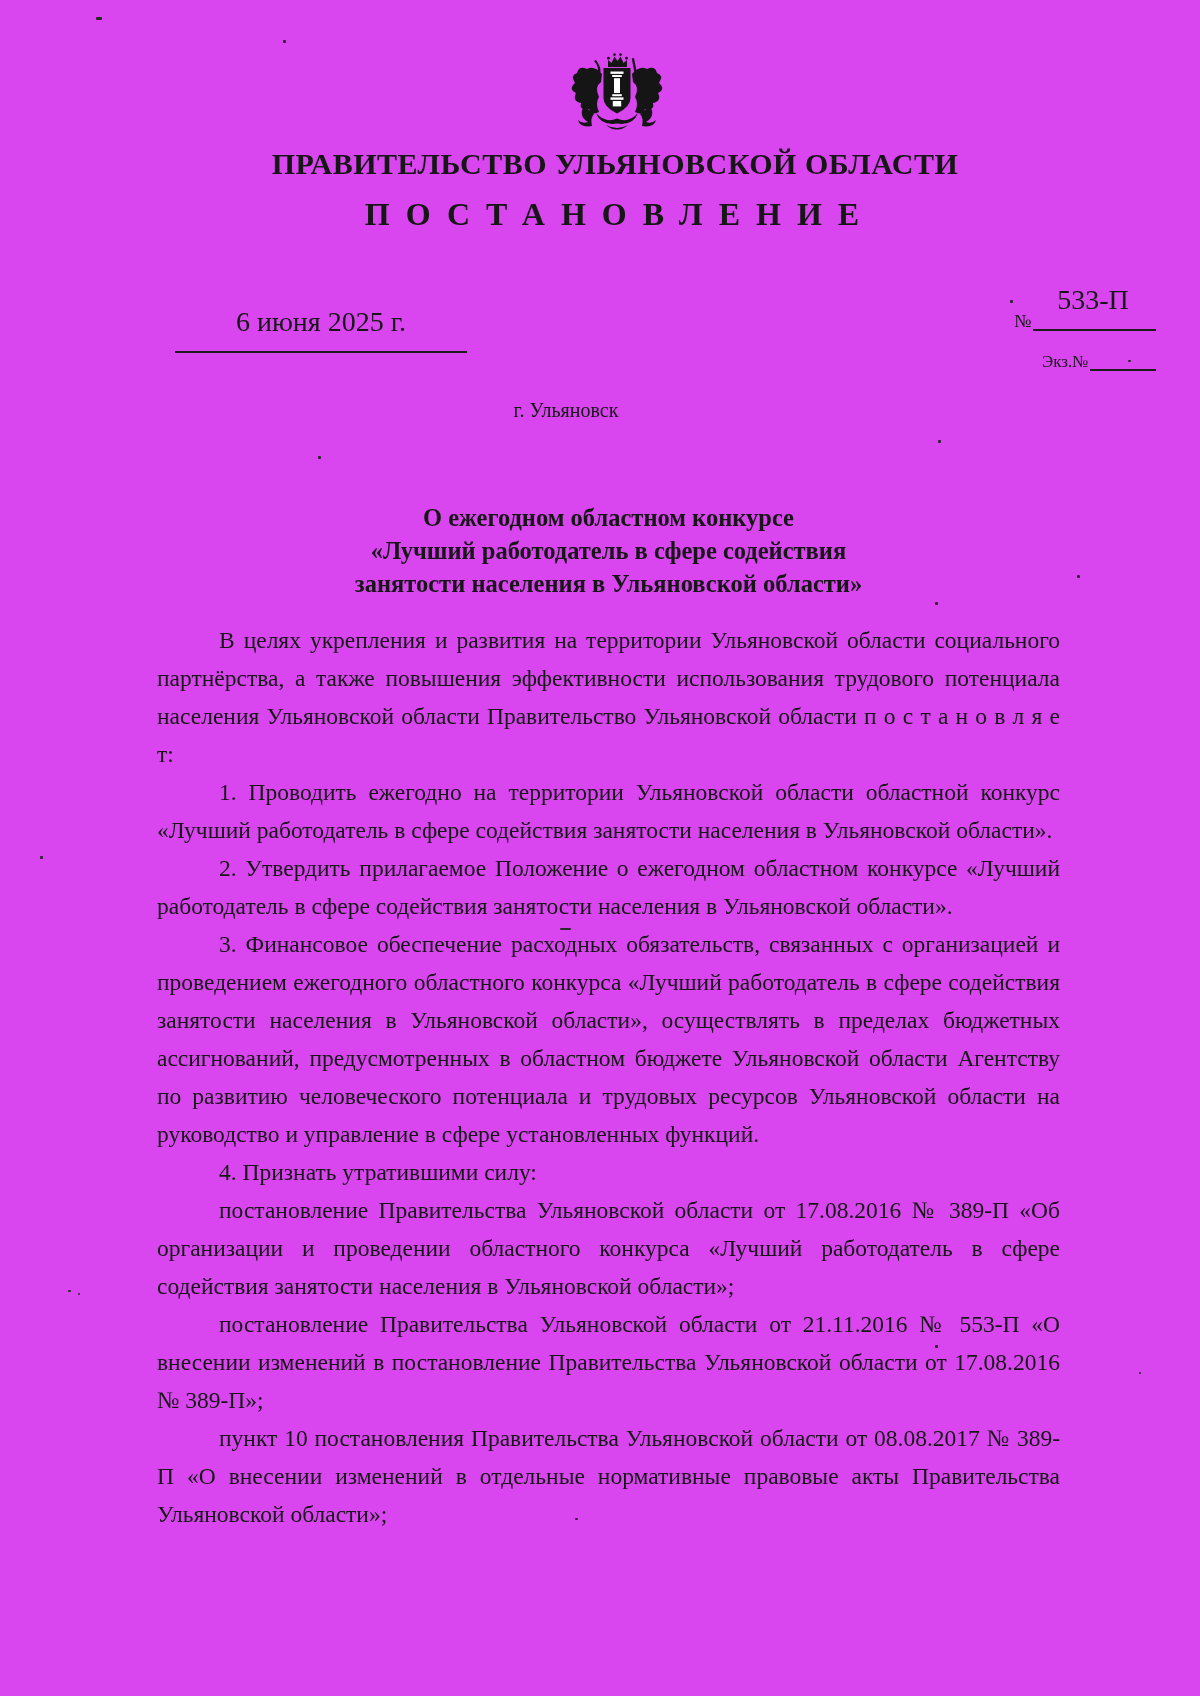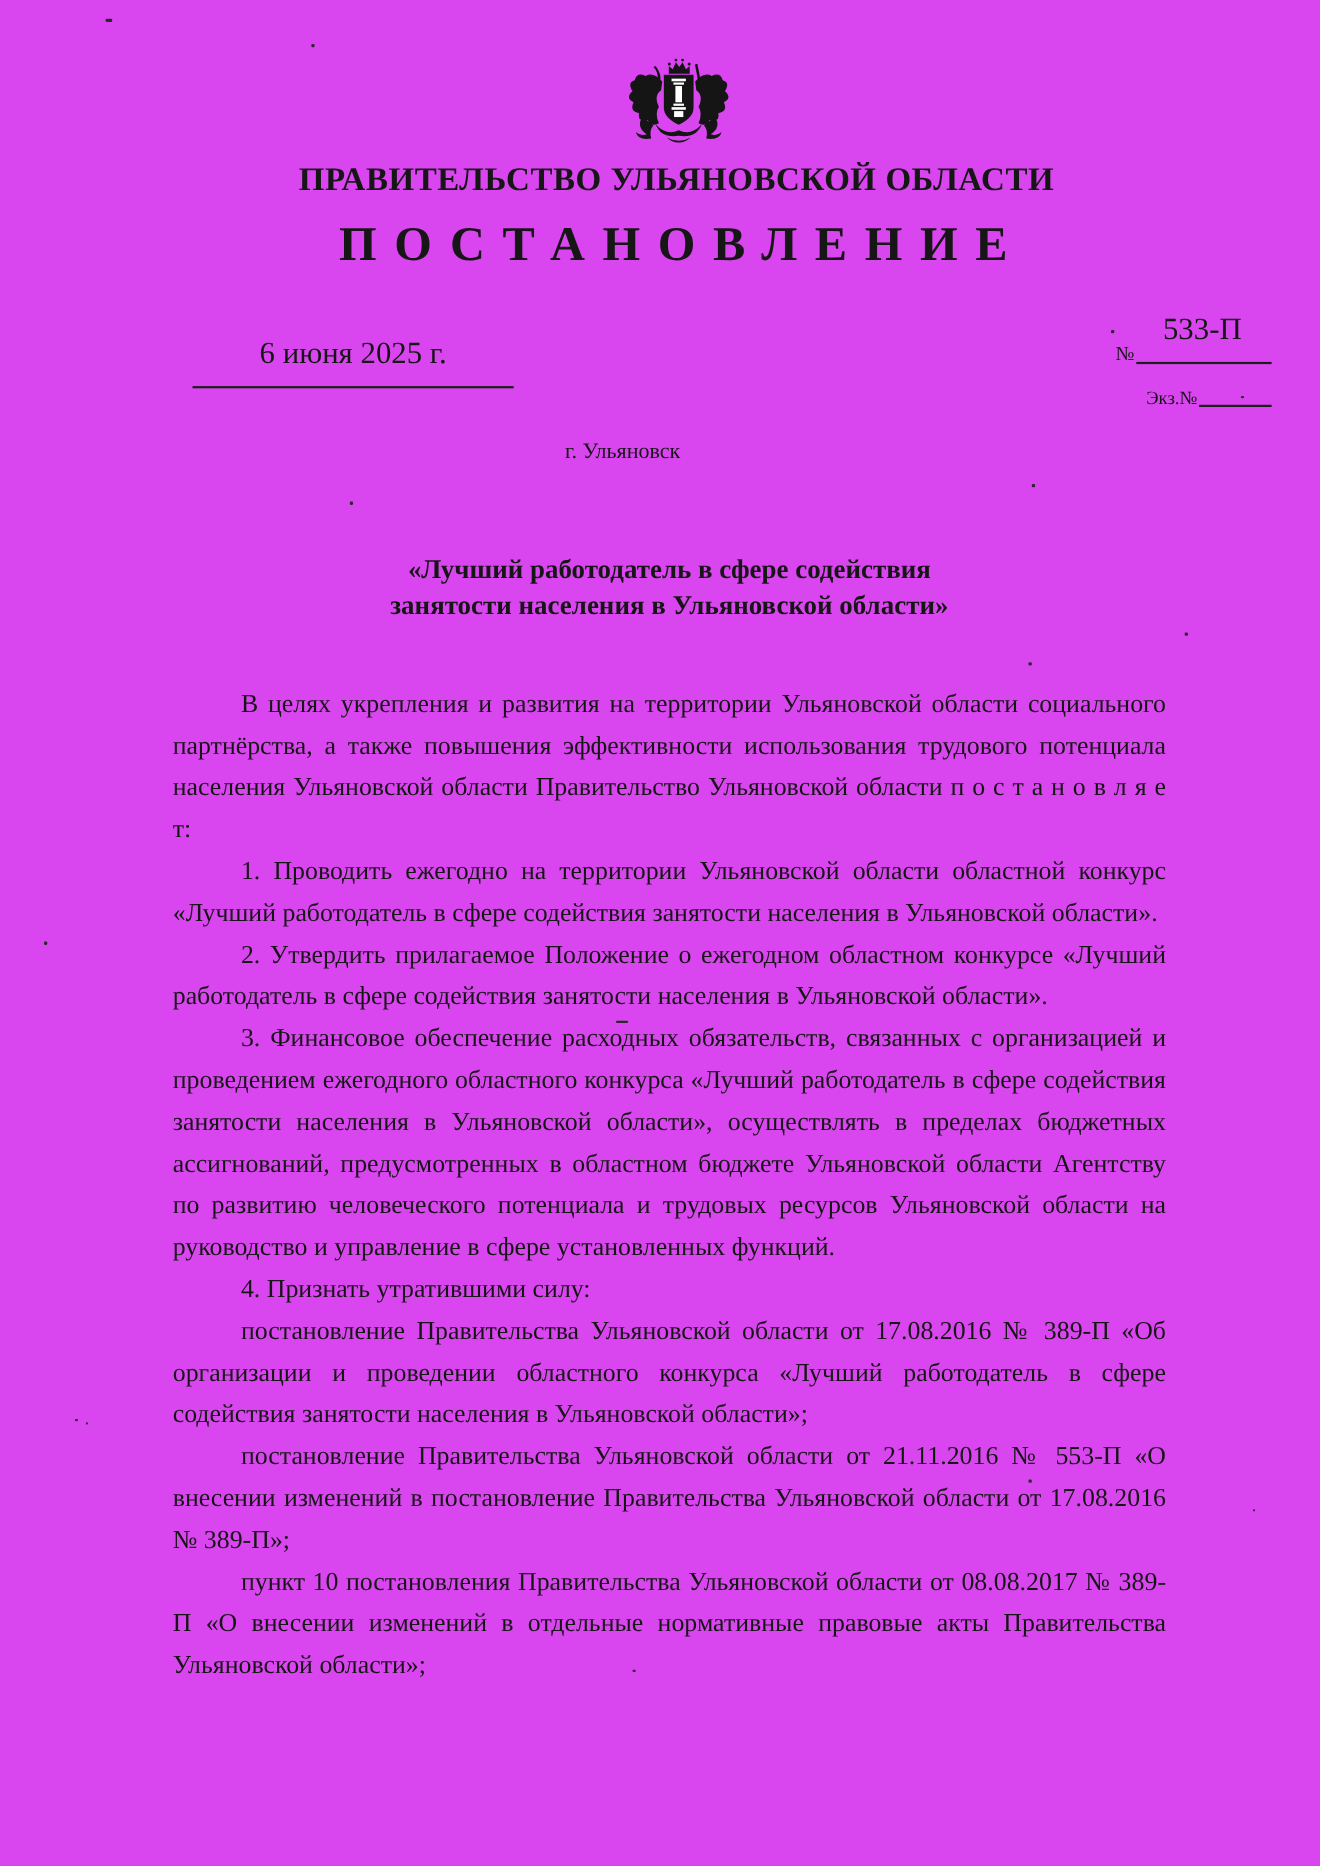--- a/index.html
+++ b/index.html
@@ -14,32 +14,32 @@
   .emblem { position:absolute; top:52px; left:566px; width:102px; height:80px; }
   .org-name {
     position:absolute; top:147px; left:0; width:1200px;
     box-sizing:border-box; padding-left:30px;
     text-align:center; font-weight:bold; font-size:30px; letter-spacing:0.5px;
     white-space:nowrap;
   }
   .doc-type {
     position:absolute; top:196px; left:0; width:1200px;
     box-sizing:border-box; padding-left:40px;
-    text-align:center; font-weight:bold; font-size:44px; letter-spacing:16px;
+    text-align:center; font-weight:bold; font-size:32px; letter-spacing:16px;
     white-space:nowrap;
   }
   .date-block { position:absolute; top:306px; left:175px; width:292px; text-align:center; }
   .date-text { font-size:28px; }
   .date-line { margin-top:13px; border-top:2px solid #1d1d1d; height:0; }
   .number-block { position:absolute; top:284px; left:1008px; width:148px; }
   .number-value { text-align:center; padding-left:22px; font-size:28px; }
   .number-line-row { display:flex; align-items:flex-end; margin-top:-4px; }
   .no-label { font-size:18px; margin-left:6px; margin-right:2px; line-height:1; padding-bottom:1px; }
   .meta-line { flex:1; border-bottom:2px solid #1d1d1d; height:14px; }
-  .copy-row { display:flex; align-items:center; margin-top:22px; }
+  .copy-row { display:flex; align-items:flex-end; margin-top:22px; }
   .copy-label { font-size:17px; margin-left:34px; margin-right:2px; line-height:1; padding-bottom:1px; }
   .place {
     position:absolute; top:399px; left:0; width:1012px;
     box-sizing:border-box; padding-left:120px;
     text-align:center; font-size:20px;
   }
   .title {
     position:absolute; top:501px; left:157px; width:903px;
     text-align:center; font-weight:bold; font-size:24.5px; line-height:33px;
   }
@@ -108,20 +108,21 @@
     </div>
     <div class="copy-row">
       <span class="copy-label">Экз.№</span>
       <span class="meta-line"></span>
     </div>
   </div>
 
   <div class="place">г. Ульяновск</div>
 
   <div class="title">
+    <div>О ежегодном областном конкурсе</div>
     <div>«Лучший работодатель в сфере содействия</div>
     <div>занятости населения в Ульяновской области»</div>
   </div>
 
   <div class="body">
     <p>В целях укрепления и развития на территории Ульяновской области социального партнёрства, а также повышения эффективности использования трудового потенциала населения Ульяновской области Правительство Ульяновской области п о с т а н о в л я е т:</p>
     <p>1. Проводить ежегодно на территории Ульяновской области областной конкурс «Лучший работодатель в сфере содействия занятости населения в Ульяновской области».</p>
     <p>2. Утвердить прилагаемое Положение о ежегодном областном конкурсе «Лучший работодатель в сфере содействия занятости населения в Ульяновской области».</p>
     <p>3. Финансовое обеспечение расходных обязательств, связанных с организацией и проведением ежегодного областного конкурса «Лучший работодатель в сфере содействия занятости населения в Ульяновской области», осуществлять в пределах бюджетных ассигнований, предусмотренных в областном бюджете Ульяновской области Агентству по развитию человеческого потенциала и трудовых ресурсов Ульяновской области на руководство и управление в сфере установленных функций.</p>
     <p>4. Признать утратившими силу:</p>

